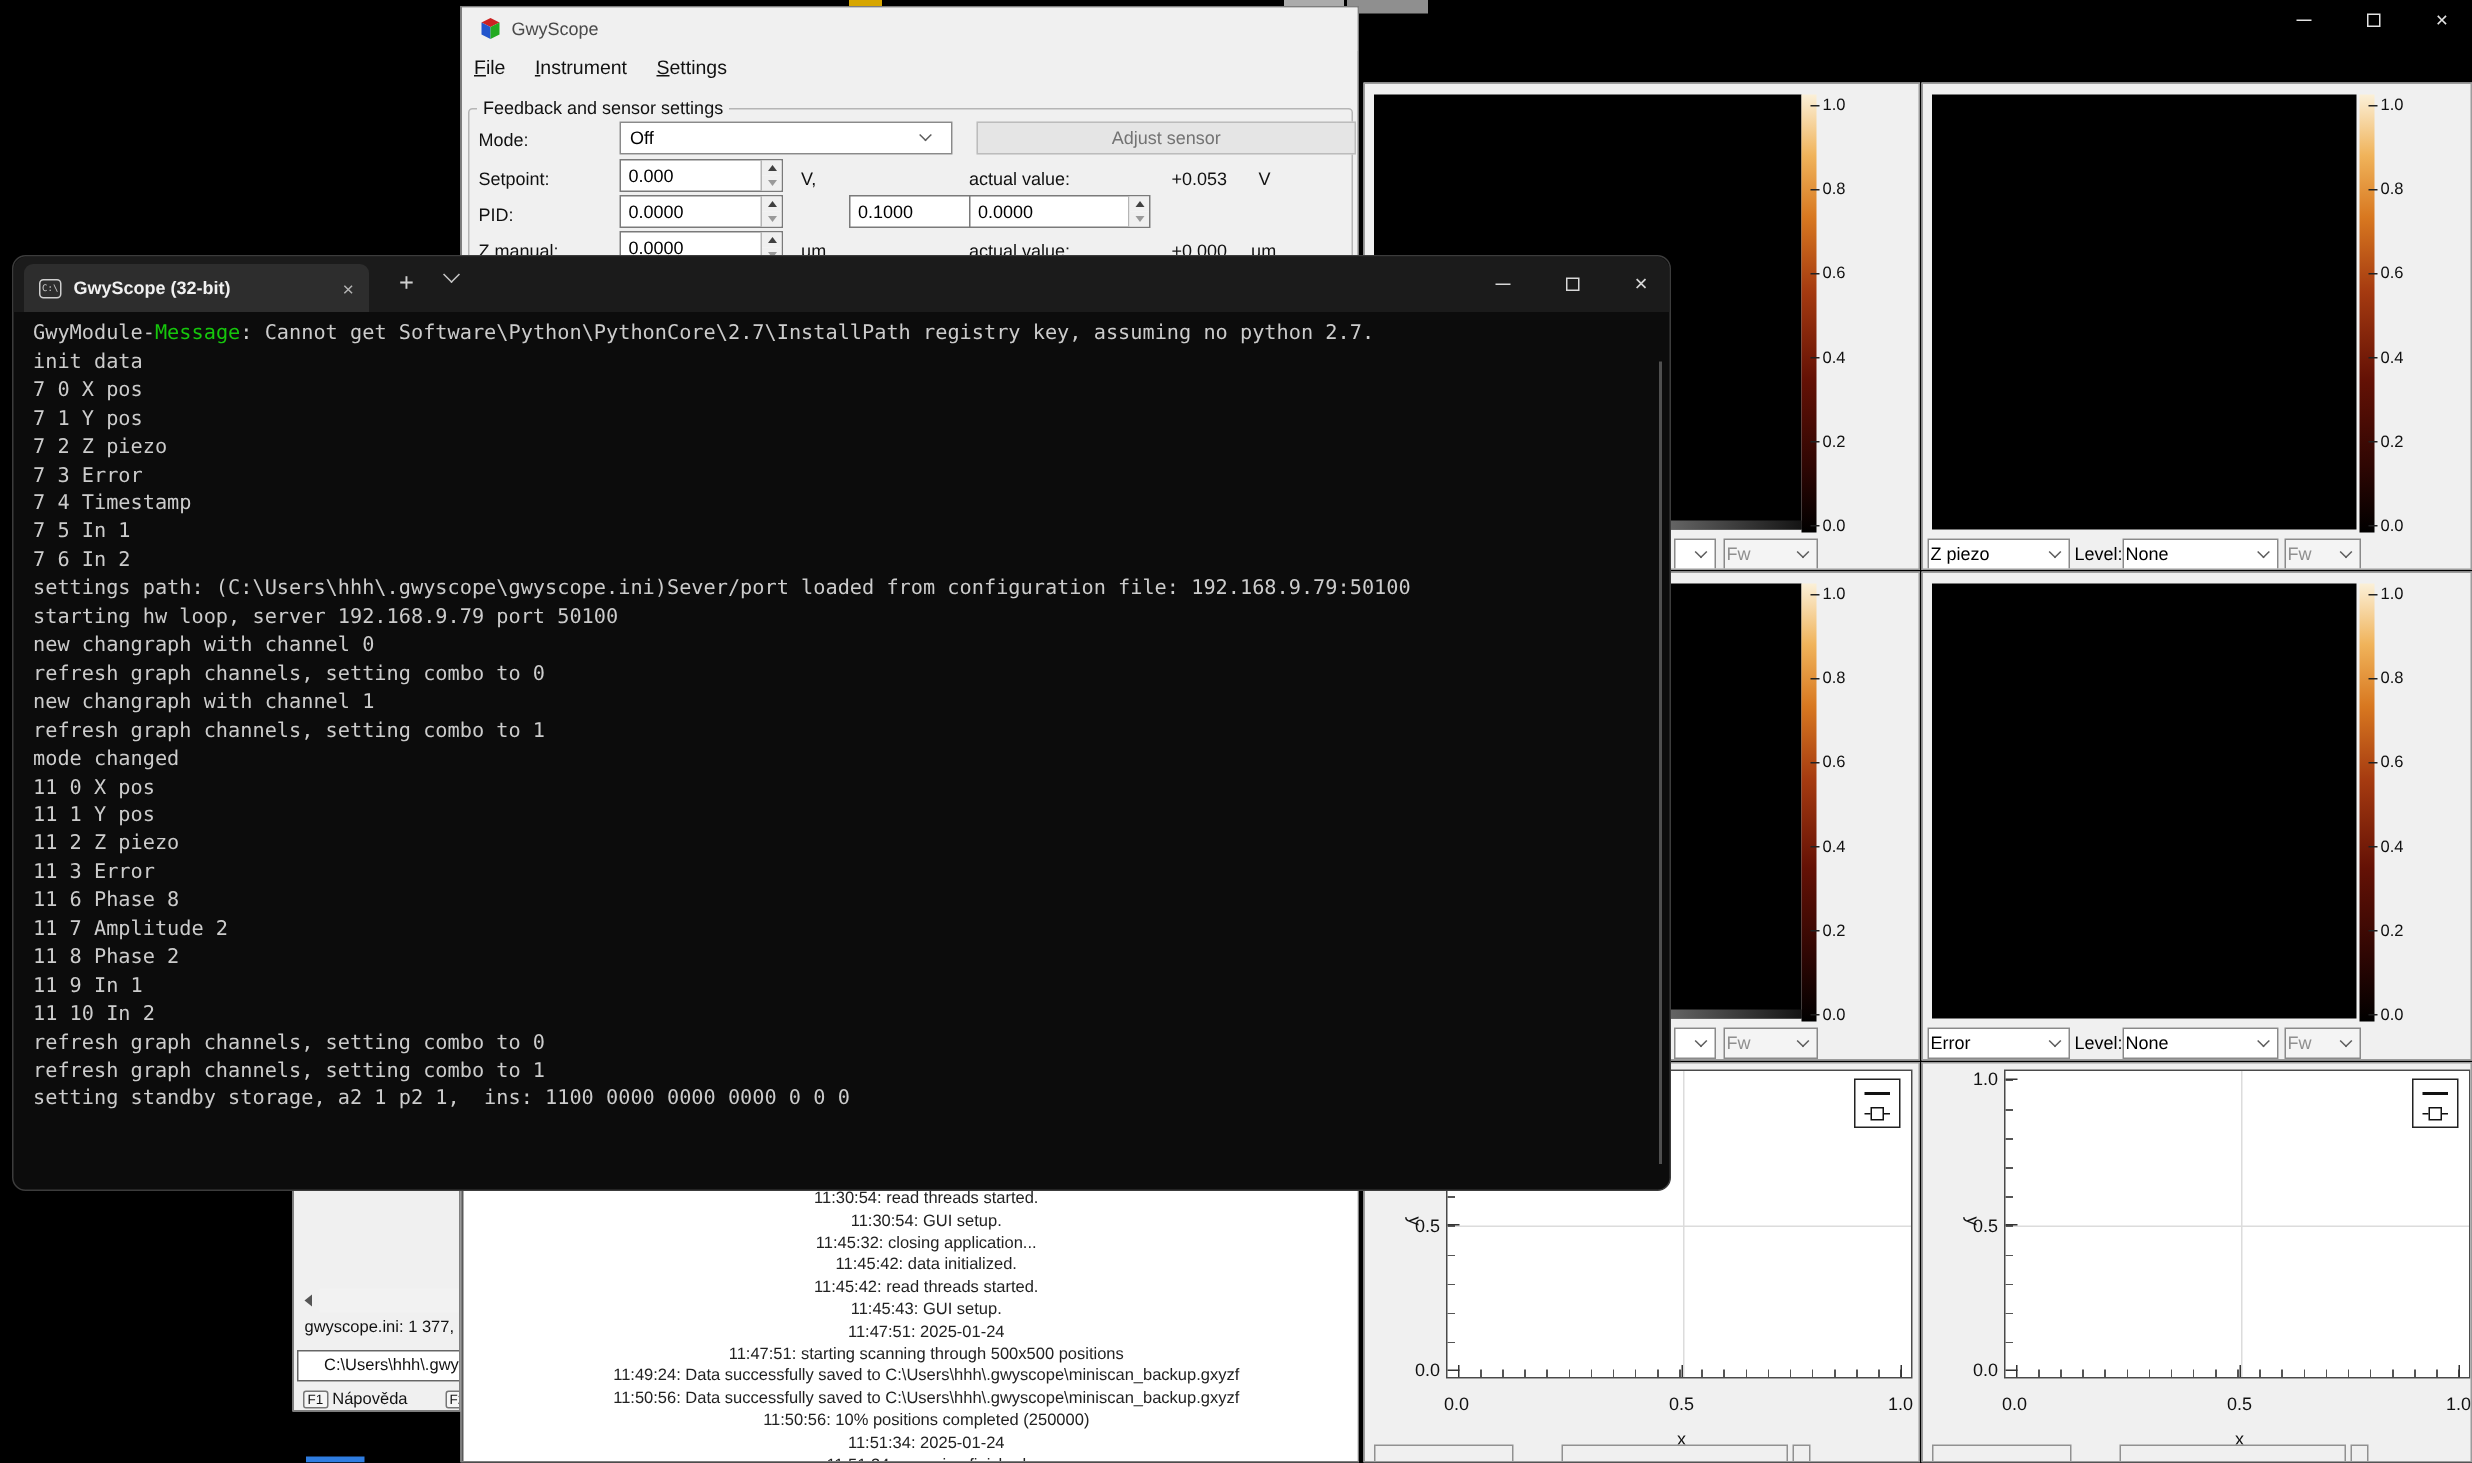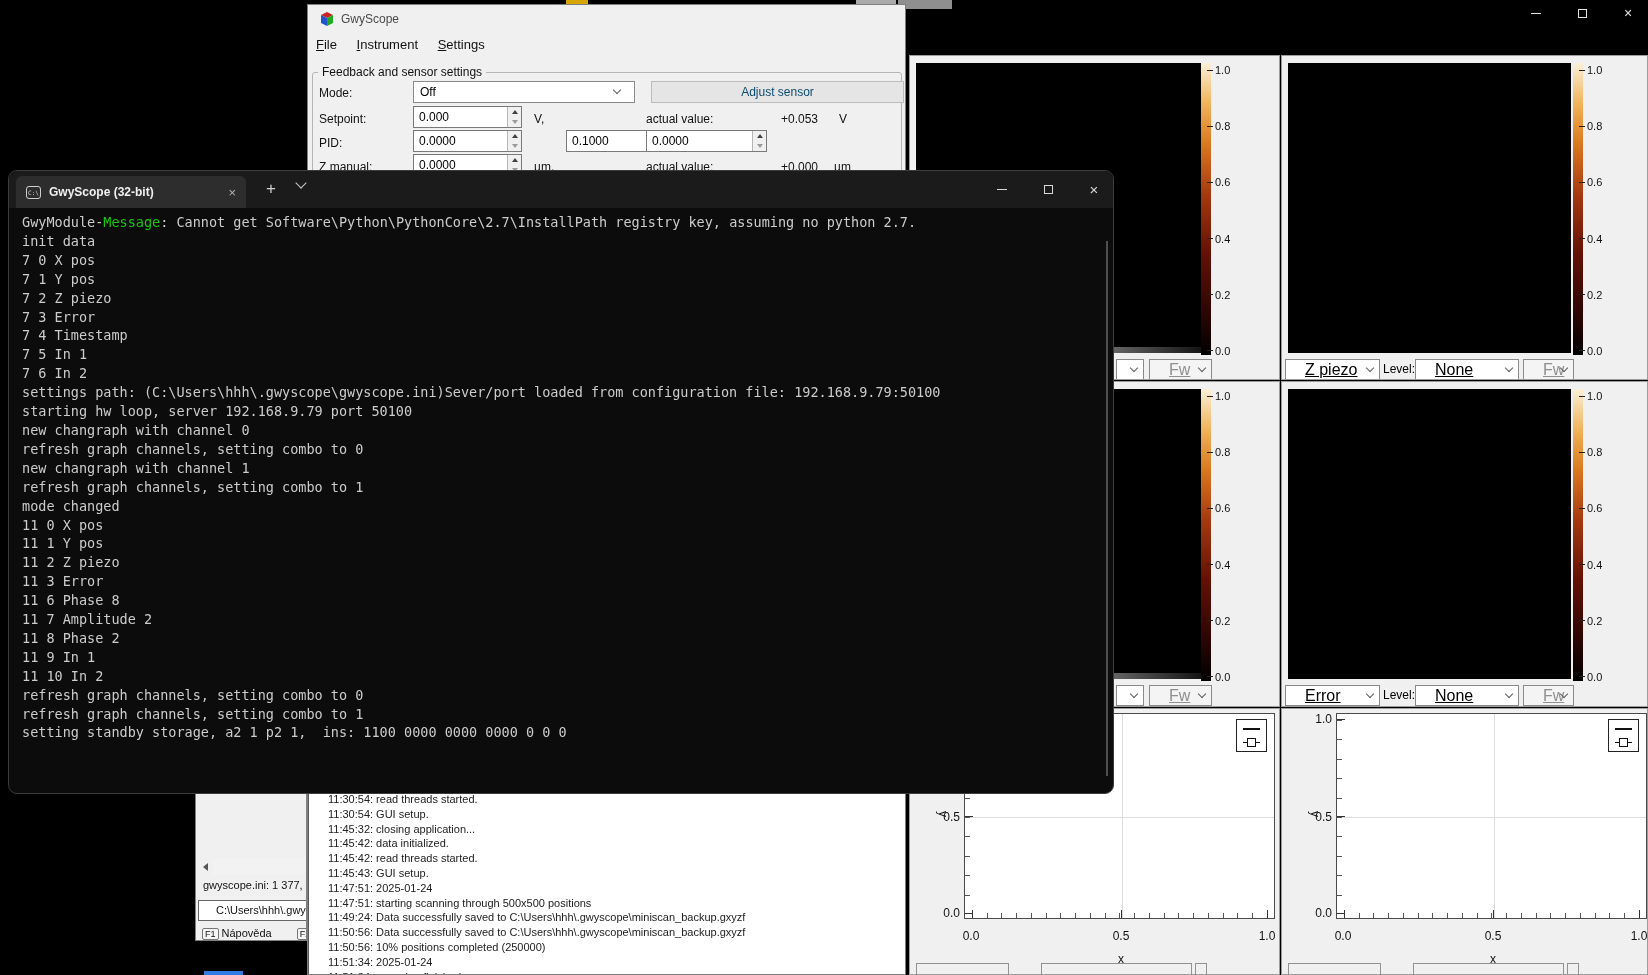--- a/index.html
+++ b/index.html
@@ -11,22 +11,22 @@
   
   .frag { position:absolute; z-index:0; }
   .bgwin-btn { position:absolute; z-index:0; width:30px; height:18px; top:4px;
                color:#e4e4e4; display:flex; align-items:center; justify-content:center;
                font-size:14px; }
   .bgwin-min-line { width:10px; height:1px; background:#e4e4e4; }
   .bgwin-max-box { width:9px; height:9px; border:1px solid #e4e4e4; }
 
   
   .wcombo { position:absolute; background:#fff; border:1px solid #8a8a8a;
-            font-size:16px; color:#000; line-height:19px; padding-left:19px;
-            height:21px; white-space:nowrap; overflow:hidden;text-decoration:underline; }
+            font-size:12px; color:#000; line-height:19px; padding-left:1px;
+            height:21px; white-space:nowrap; overflow:hidden; }
   .wcombo.disabled { color:#8f8f8f; background:#f4f4f4; }
   .chev { position:absolute; right:6px; top:50%; width:6px; height:6px; margin-top:-5px;
           border-right:1.5px solid #5c5c5c; border-bottom:1.5px solid #5c5c5c;
           transform:rotate(45deg); }
   .chev.lite { border-color:#c9c9c9; }
 
   
   #settings-window { left:307px; top:4px; width:599px; height:971px;
                      background:#f0f0f0; z-index:1; border:1px solid #7e7e7e; overflow:hidden; }
   .sw-titlebar { position:absolute; left:0; top:0; right:0; height:29px; background:#f0f0f0; }
@@ -44,28 +44,28 @@
           font-size:12px; }
   .spin-val { display:block; padding:3px 18px 0 5px; }
   .spin-btns { position:absolute; right:0; top:0; bottom:0; width:14px;
                border-left:1px solid #b5b5b5; display:flex; flex-direction:column; }
   .spin-up,.spin-down { flex:1; background:#f0f0f0; display:flex; align-items:center; justify-content:center; }
   .spin-up::after { content:""; border-left:3px solid transparent; border-right:3px solid transparent;
                     border-bottom:4px solid #404040; }
   .spin-down::after { content:""; border-left:3px solid transparent; border-right:3px solid transparent;
                       border-top:4px solid #9a9a9a; }
   .adjust-btn { position:absolute; background:#e5e5e5; border:1px solid #bcbcbc;
-                color:#0c4a6e; font-size:12px; text-align:center; line-height:21px; }
+                color:#737373; font-size:12px; text-align:center; line-height:21px; }
   .mode-combo { position:absolute; background:#fff; border:1px solid #8a8a8a;
                 font-size:12px; line-height:20px; padding-left:6px; }
 
   
   .log-area { position:absolute; left:0; top:786px; width:599px; height:185px;
               background:#fff; border-top:1px solid #9a9a9a; border-left:1px solid #5a5a5a; overflow:hidden; }
-  .log-line { font-size:11px; color:#222; line-height:14.8px; padding-left:19px; white-space:pre; }
+  .log-line { font-size:11px; color:#222; line-height:14.8px; padding-left:19px; white-space:pre;text-align:center; }
 
   
   #toolbox-window { left:195px; top:700px; width:112px; height:241px; background:#f0f0f0;
                     z-index:1; border:1px solid #808080; overflow:hidden; }
   .hscroll { position:absolute; left:1px; top:158px; width:110px; height:16px; background:#f2f2f2; }
   .hscroll-btn { position:absolute; left:0; top:0; width:16px; height:16px; background:#f0f0f0;
                  display:flex; align-items:center; justify-content:center; }
   .hscroll-btn::after { content:""; border-top:4px solid transparent; border-bottom:4px solid transparent;
                         border-right:5px solid #555; }
   .tb-info { position:absolute; left:7px; top:178px; font-size:11px; color:#111; white-space:nowrap; }

